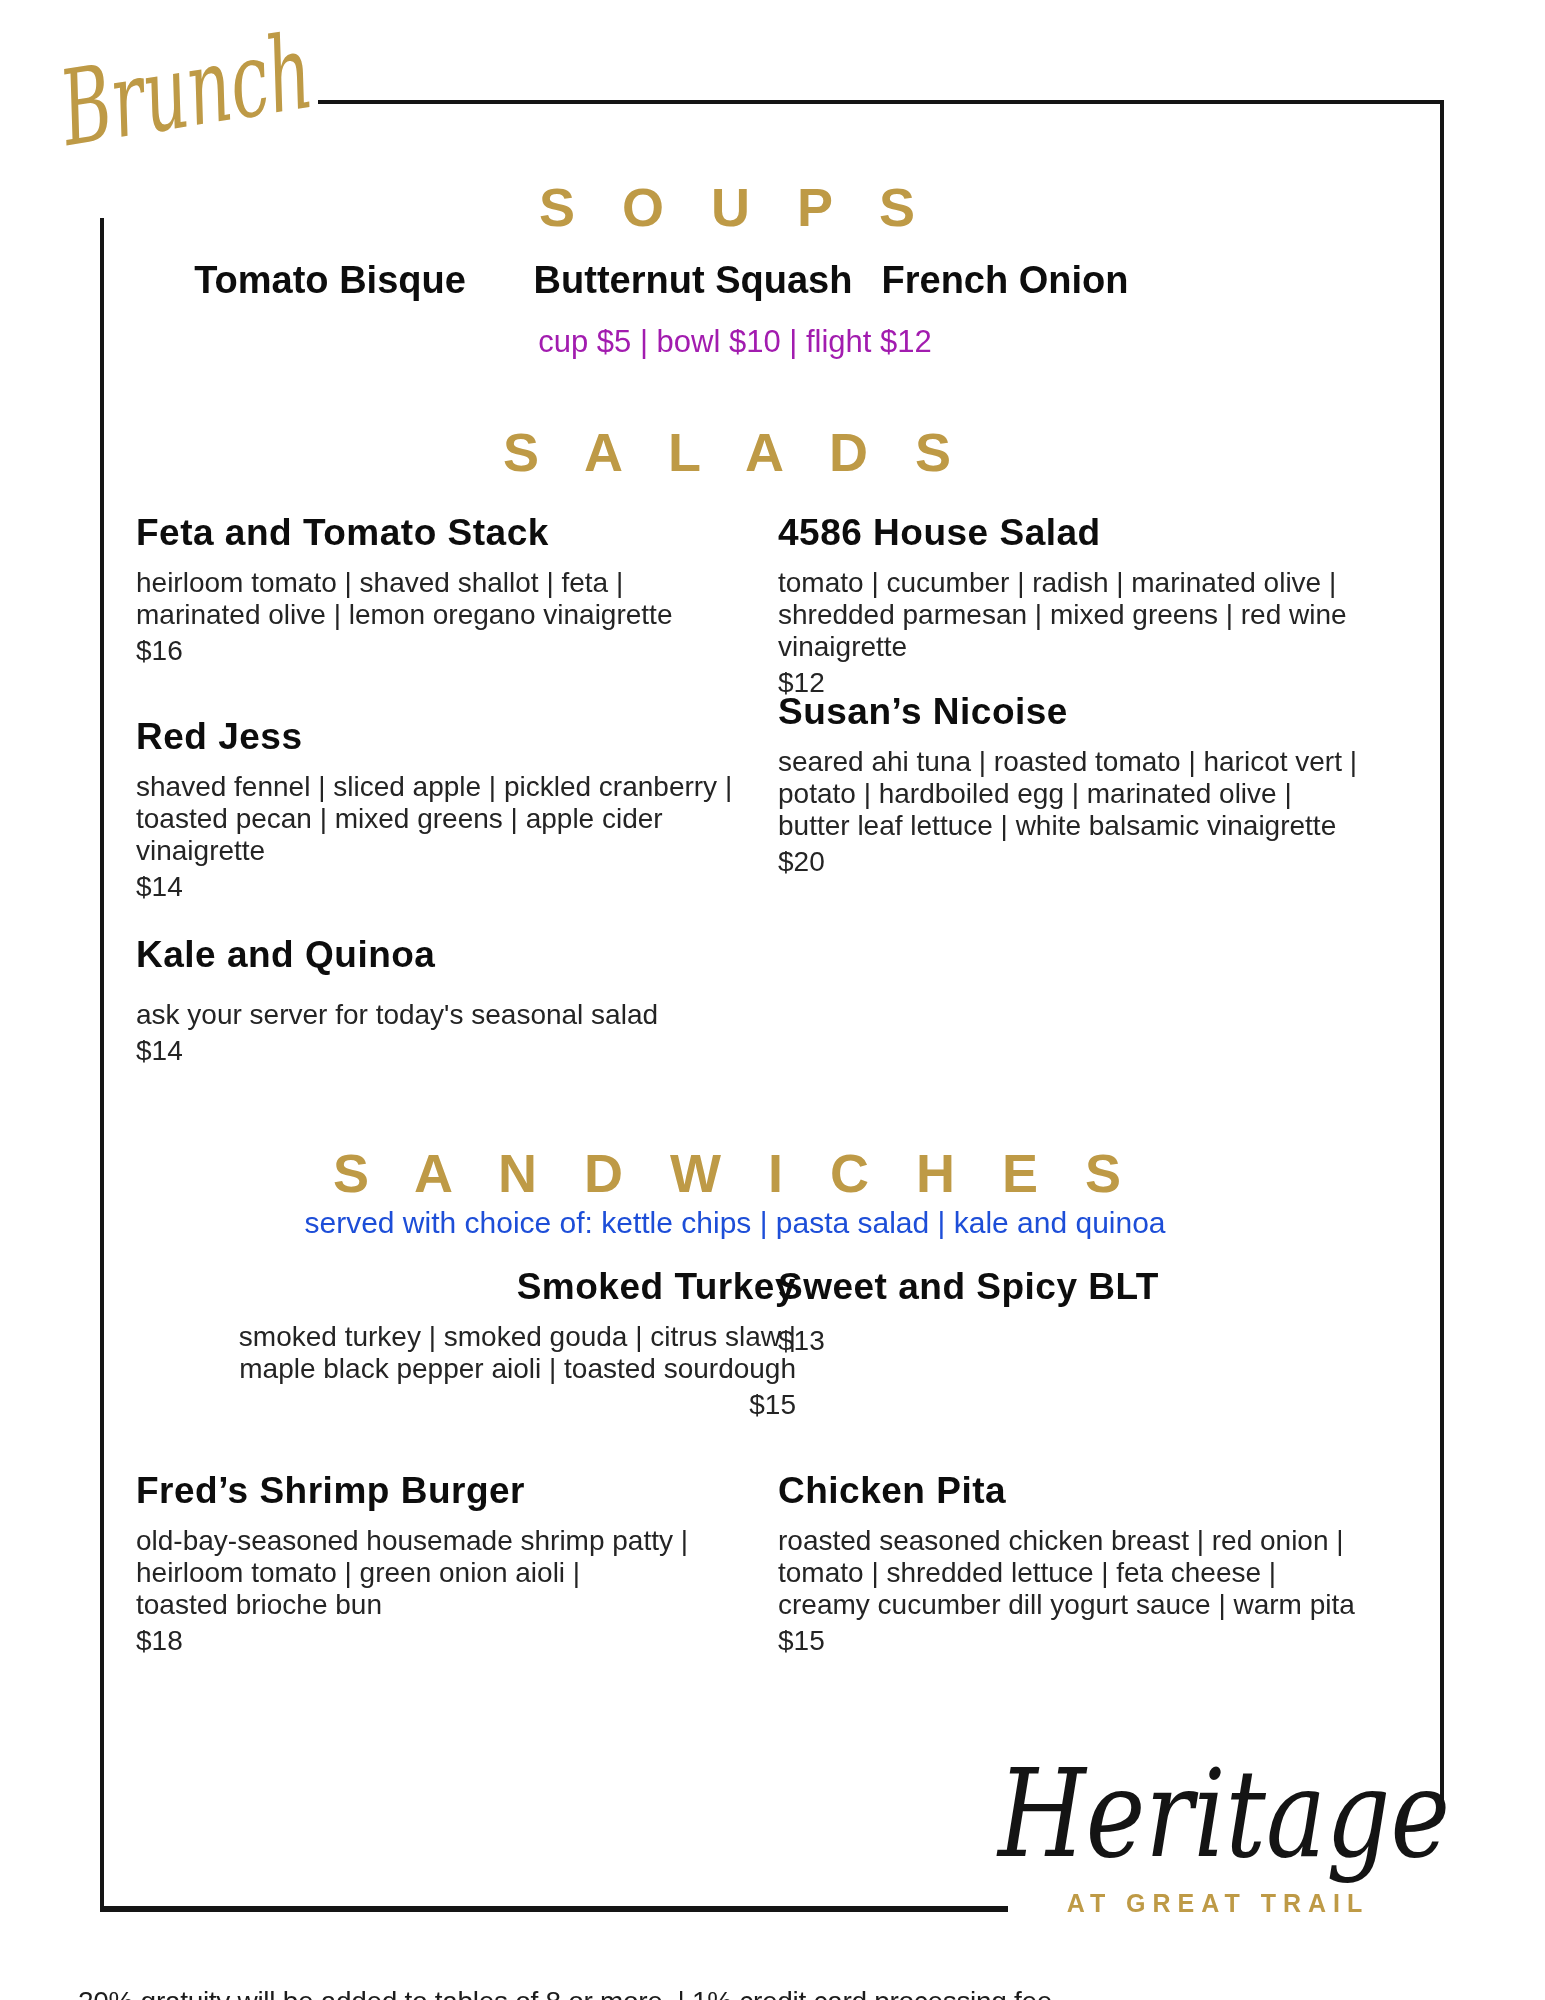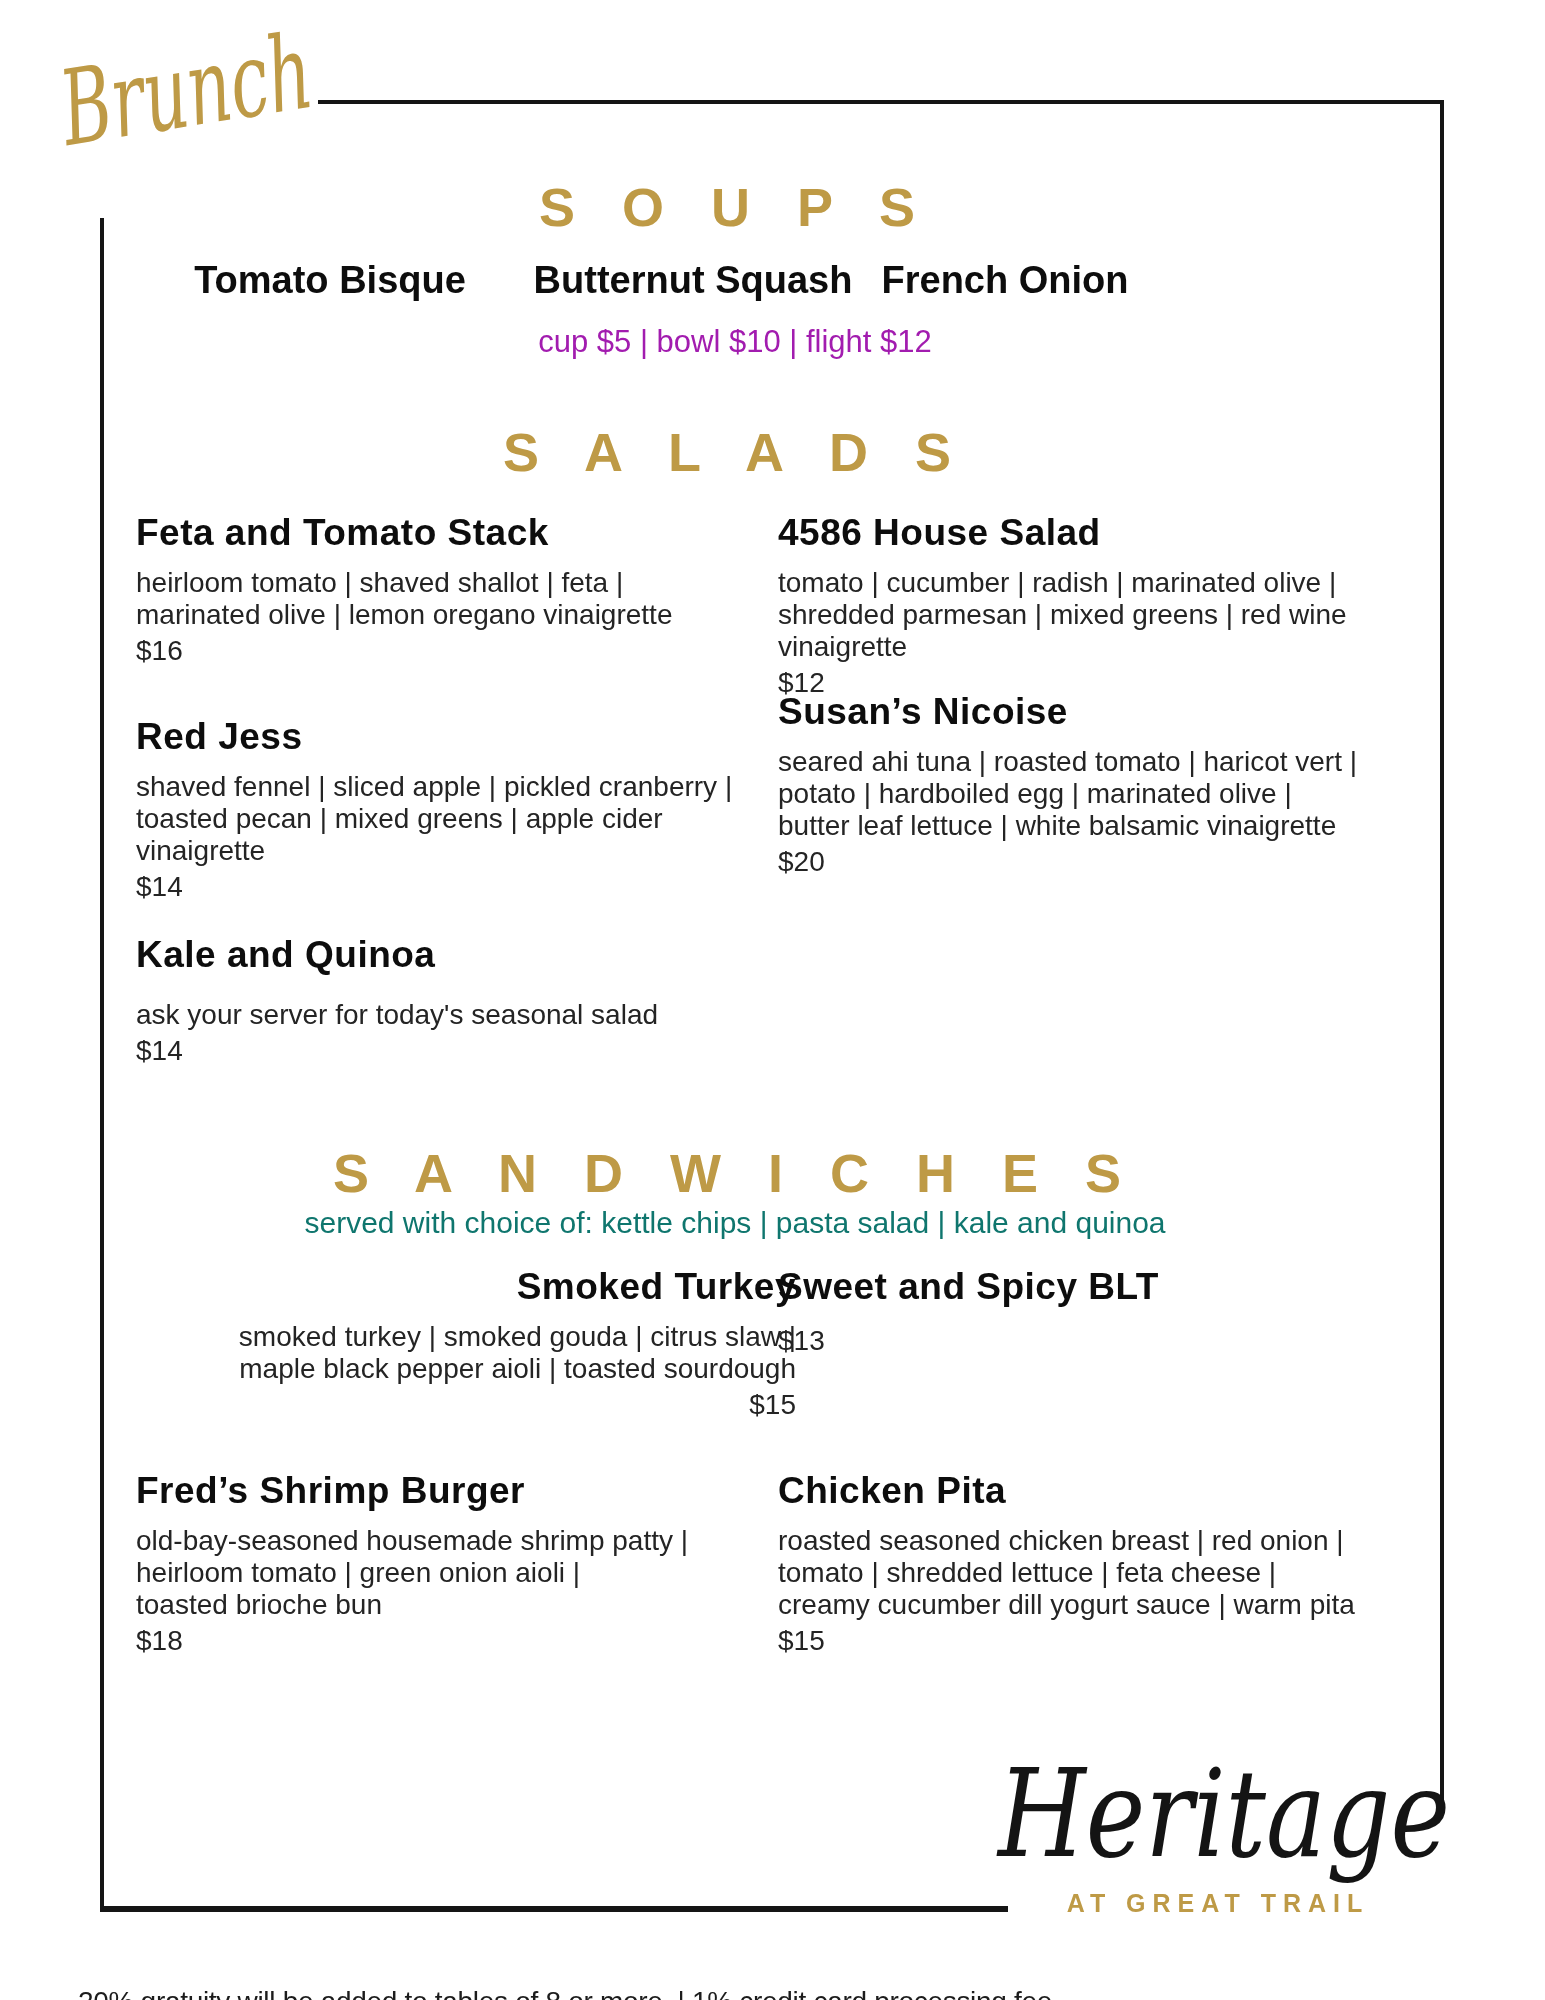--- a/index.html
+++ b/index.html
@@ -64,21 +64,21 @@
   }
 
   .sandwich-note {
     position: absolute;
     top: 1206px;
     left: 0;
     width: 1470px;
     text-align: center;
     font-size: 30px;
     font-weight: 300;
-    color: #0f766e;
+    color: #1d4ed8;
   }
 
   
   .item { position: absolute; width: 660px; }
   .item h3 {
     margin: 0 0 12px 0;
     font-size: 37px;
     font-weight: 700;
     line-height: 1.15;
     color: #0d0d0d;

